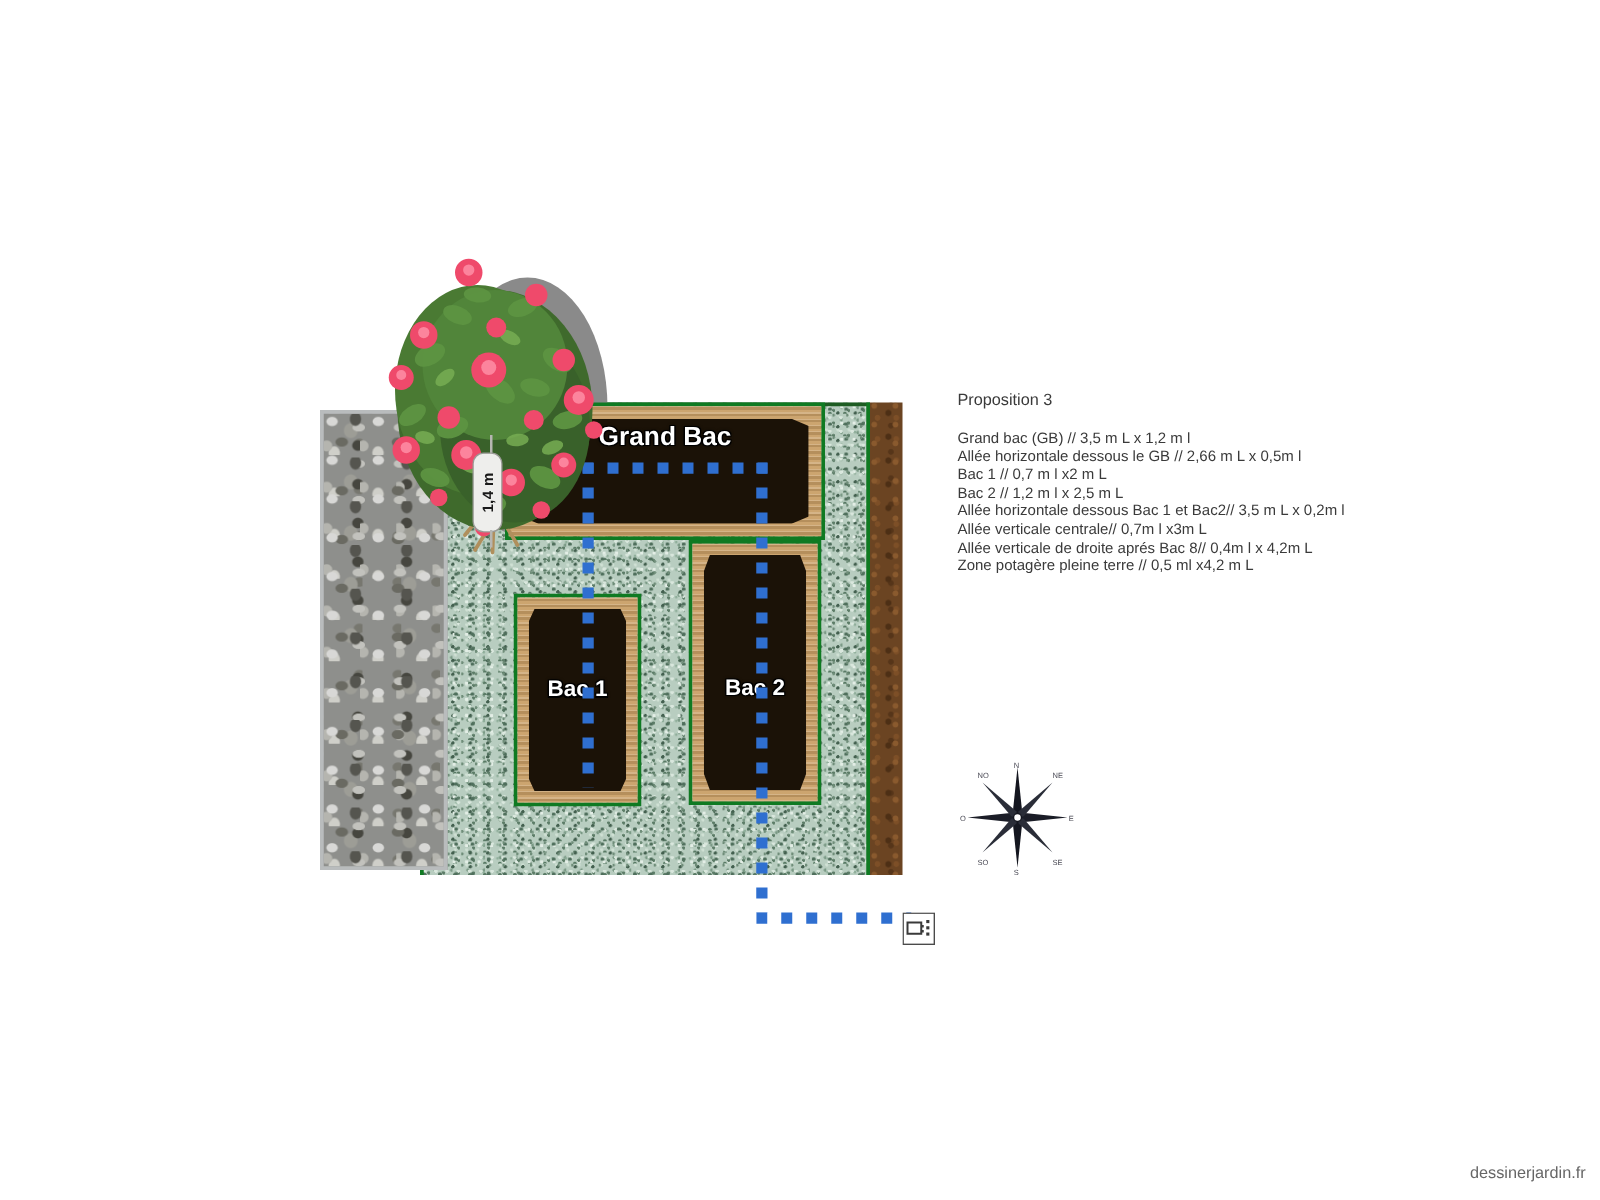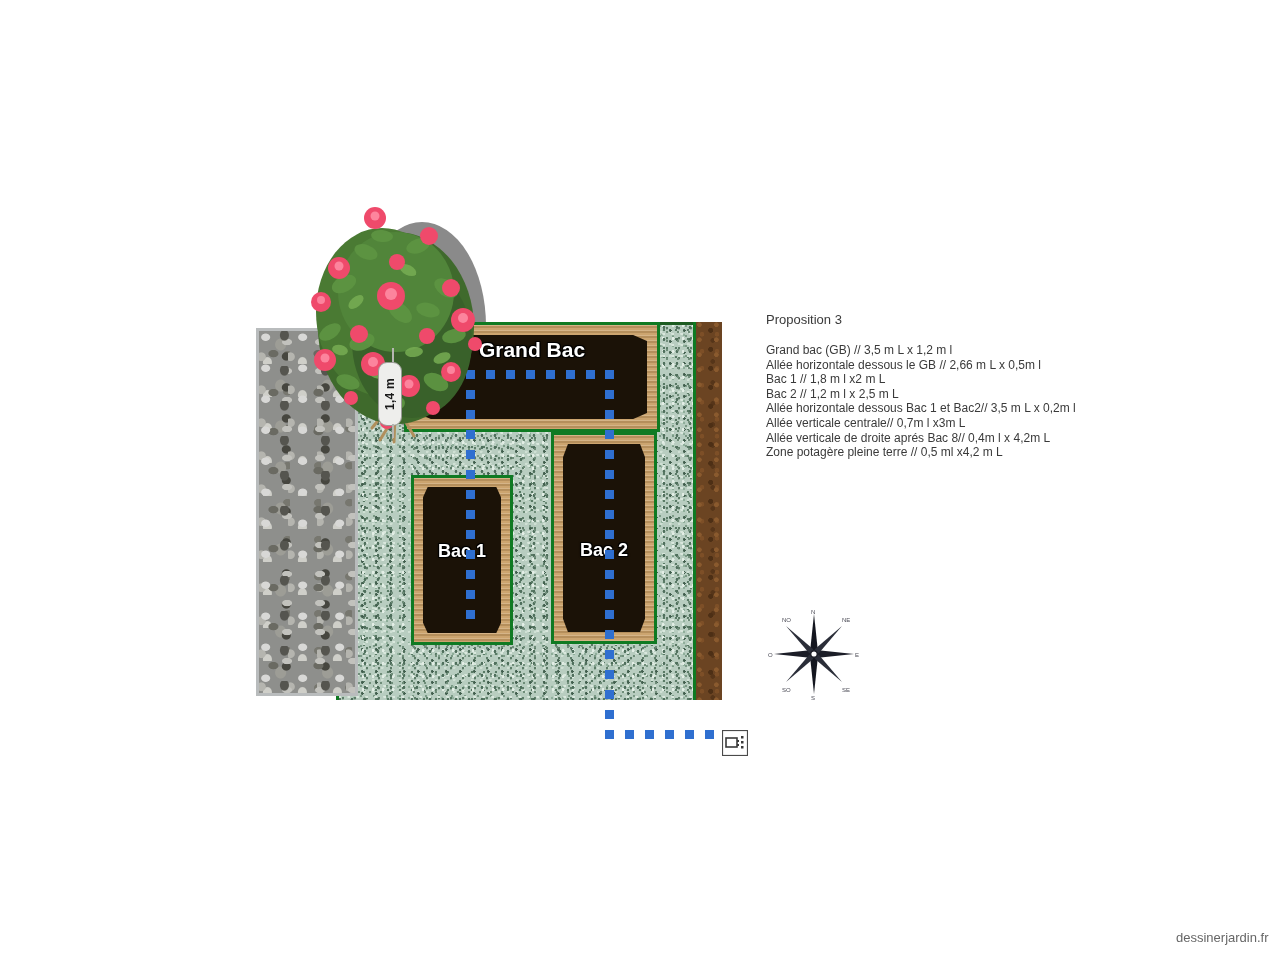--- a/index.html
+++ b/index.html
@@ -247,21 +247,21 @@
   <div class="dim-stem" style="left:392px;top:348px;width:2px;height:16px;"></div>
   <div class="dim-tag" style="left:378px;top:362px;width:22px;height:62px;">
     <span style="font-size:12px;">1,4 m</span>
   </div>
   <div class="dim-stem" style="left:392px;top:424px;width:2px;height:14px;"></div>
 
   <div class="legend" style="left:766px;top:312px;">
     <div class="title">Proposition 3</div>
     <div class="line">Grand bac (GB) // 3,5 m L x 1,2 m l</div>
     <div class="line">Allée horizontale dessous le GB // 2,66 m L x 0,5m l</div>
-    <div class="line">Bac 1 // 1,8 m l x2 m L</div>
+    <div class="line">Bac 1 // 0,7 m l x2 m L</div>
     <div class="line">Bac 2 // 1,2 m l x 2,5 m L</div>
     <div class="line">Allée horizontale dessous Bac 1 et Bac2// 3,5 m L x 0,2m l</div>
     <div class="line">Allée verticale centrale// 0,7m l x3m L</div>
     <div class="line">Allée verticale de droite aprés Bac 8// 0,4m l x 4,2m L</div>
     <div class="line">Zone potagère pleine terre // 0,5 ml x4,2 m L</div>
   </div>
 
   <div class="compass" style="left:768px;top:608px;width:92px;height:92px;">
     <svg width="92" height="92" viewBox="0 0 92 92">
       <g>

